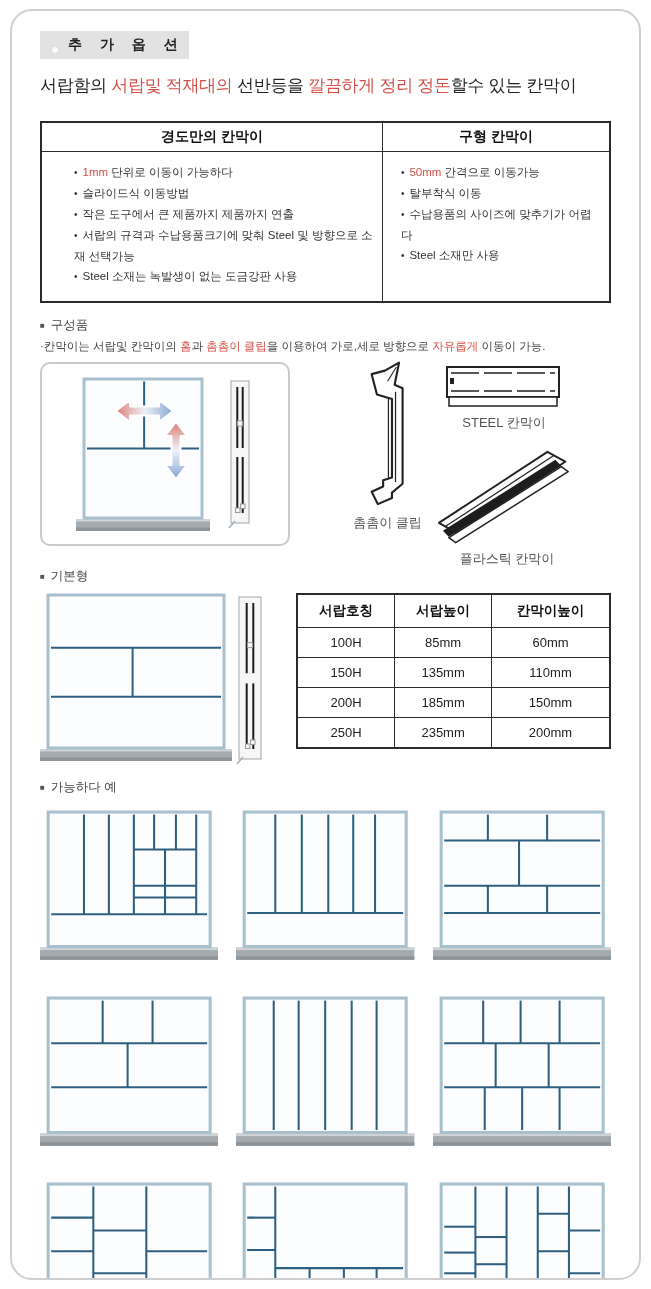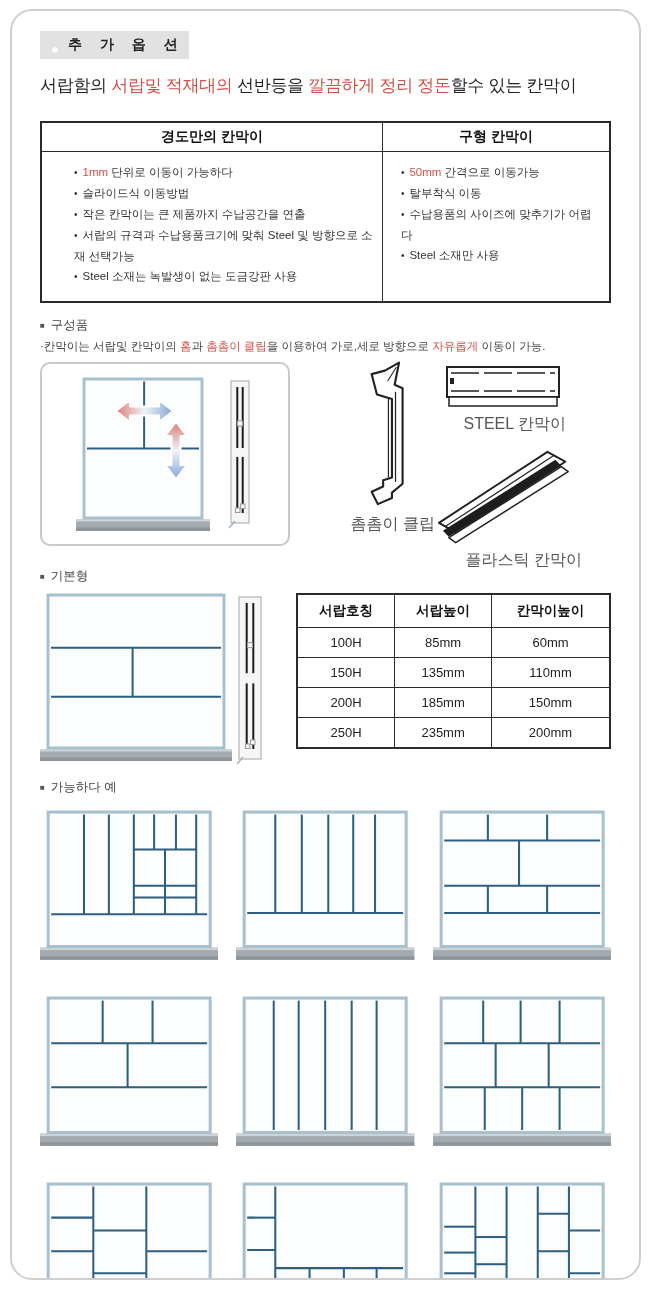--- a/index.html
+++ b/index.html
@@ -17,21 +17,21 @@
   .compare td:last-child{padding-left:18px}
   .compare ul{list-style:none}
   .compare li{font-size:11.5px;line-height:20px;color:#333}
   .bullet{margin-right:5px;font-size:10px;color:#333}
   .sec-head{display:flex;align-items:center;gap:6px;font-size:12.5px;color:#444;margin:14px 0 5px}
   .sec-marker{font-size:8px;color:#555}
   .desc{font-size:11.5px;color:#444;margin:0 0 6px}
   .components{position:relative;height:194px;margin-bottom:2px}
   .diagram-box{position:absolute;left:0;top:2px;width:250px;height:184px;border:2px solid #c9c9c9;border-radius:10px;display:flex;align-items:center;justify-content:center;gap:18px}
   #move-drawer{width:134px}
-  .fig-label{font-size:16px;color:#555;text-align:right;margin-top:4px}
+  .fig-label{font-size:13px;color:#555;text-align:center;margin-top:4px}
   .clip-fig{position:absolute;left:300px;top:0;width:95px}
   .clip-fig svg{display:block;width:84px;margin:0 auto}
   .steel-fig{position:absolute;left:402px;top:4px;width:124px}
   .steel-fig svg{display:block;width:118px;margin:0 auto}
   .plastic-fig{position:absolute;left:392px;top:82px;width:150px}
   .plastic-fig svg{display:block;width:148px;margin:0 auto}
   .basic-row{display:flex;align-items:flex-start;gap:4px;margin-top:8px}
   #basic-drawer{width:192px;flex:none}
   #basic-strip{margin-top:2px;flex:none}
   table.size{border-collapse:collapse;border:2px solid #2b2b2b;margin-left:26px;flex:1}
@@ -63,21 +63,21 @@
         <th>경도만의 칸막이</th>
         <th>구형 칸막이</th>
       </tr>
     </thead>
     <tbody>
       <tr>
         <td>
             <ul id="compare-list-0">
               <li><span class="bullet">•</span><span class="red">1mm</span><span> 단위로 이동이 가능하다</span></li>
               <li><span class="bullet">•</span><span>슬라이드식 이동방법</span></li>
-              <li><span class="bullet">•</span><span>작은 칸막이는 큰 제품까지 수납공간을 연출</span></li>
+              <li><span class="bullet">•</span><span>작은 도구에서 큰 제품까지 제품까지 연출</span></li>
               <li><span class="bullet">•</span><span>서랍의 규격과 수납용품크기에 맞춰 Steel 및 방향으로 소재 선택가능</span></li>
               <li><span class="bullet">•</span><span>Steel 소재는 녹발생이 없는 도금강판 사용</span></li>
             </ul>
           </td>
         <td>
             <ul id="compare-list-1">
               <li><span class="bullet">•</span><span class="red">50mm</span><span> 간격으로 이동가능</span></li>
               <li><span class="bullet">•</span><span>탈부착식 이동</span></li>
               <li><span class="bullet">•</span><span>수납용품의 사이즈에 맞추기가 어렵다</span></li>
               <li><span class="bullet">•</span><span>Steel 소재만 사용</span></li>

